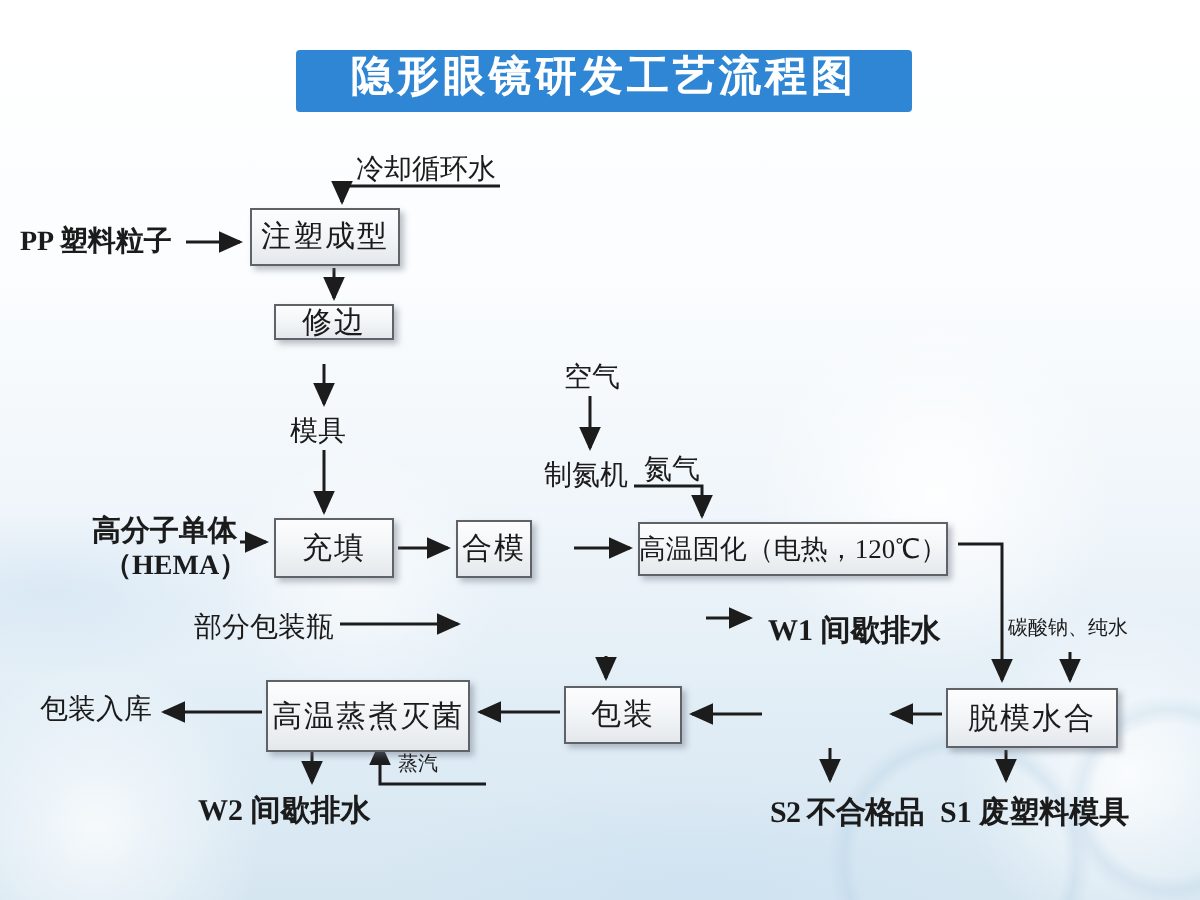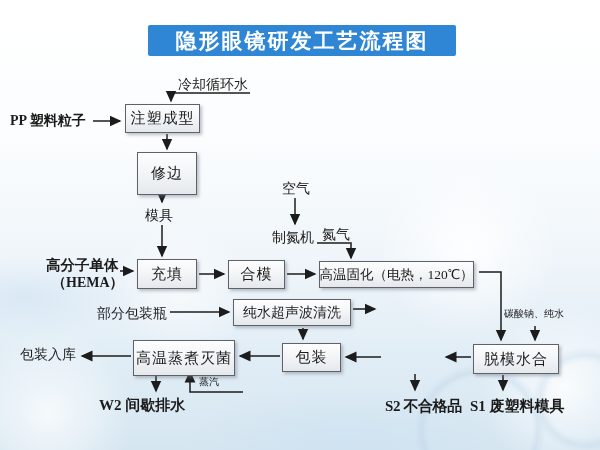--- a/index.html
+++ b/index.html
@@ -11,21 +11,21 @@
       radial-gradient(circle 55px at 585px 400px, rgba(255,255,255,0) 38px, rgba(178,205,226,0.28) 45px, rgba(255,255,255,0) 53px),
       radial-gradient(circle 150px at 78% 55%, rgba(255,255,255,0.9) 0%, rgba(255,255,255,0) 60%),
       radial-gradient(circle 130px at 94% 86%, rgba(255,255,255,0.85) 0%, rgba(214,232,243,0) 65%),
       radial-gradient(circle 140px at 8% 92%, rgba(255,255,255,0.75) 0%, rgba(214,232,243,0) 60%),
       radial-gradient(circle 100px at 30% 65%, rgba(255,255,255,0.6) 0%, rgba(214,232,243,0) 70%),
       radial-gradient(ellipse 150px 55px at 4% 66%, rgba(198,221,240,0.45) 0%, rgba(198,221,240,0) 75%),
       radial-gradient(ellipse 220px 80px at 58% 99%, rgba(200,223,241,0.5) 0%, rgba(200,223,241,0) 75%),
       linear-gradient(180deg,#ffffff 0%,#fbfdfe 30%,#eff5fa 58%,#dfecf5 82%,#d6e6f1 100%);
   }
   .title{position:absolute;left:148px;top:25px;width:308px;height:31px;background:#2e86d5;
-    color:#fff;font-family:Liberation Sans, sans-serif;font-weight:bold;font-size:21px;
+    color:#fff;font-family:Liberation Mono, monospace;font-weight:bold;font-size:21px;
     text-align:center;line-height:31px;letter-spacing:2px;border-radius:2px;}
   .box{position:absolute;border:1px solid #5f6368;
     background:linear-gradient(180deg,#fdfdfe 0%,#f1f4f6 55%,#e4e8ec 100%);
     box-shadow:2px 2px 3px rgba(110,120,135,0.45);
     display:flex;align-items:center;justify-content:center;
     font-size:15px;color:#1b1b1b;letter-spacing:1px;white-space:nowrap;box-sizing:border-box;}
   .box-curing{font-size:13.5px;letter-spacing:0;}
   .box-ultrasonic{font-size:14px;letter-spacing:0;}
   .lbl{position:absolute;font-size:14px;color:#1b1b1b;white-space:nowrap;}
   .lbl.bold{font-weight:bold;}
@@ -67,36 +67,36 @@
         <path d="M381 357 H346" marker-end="url(#ah)"></path>
         <path d="M280 356 H240" marker-end="url(#ah)"></path>
         <path d="M131 356 H82" marker-end="url(#ah)"></path>
         <path d="M156 369 V391" marker-end="url(#ah)"></path>
         <path d="M243 392 H190 V372" marker-end="url(#ah)"></path>
         <path d="M415 374 V390" marker-end="url(#ah)"></path>
         <path d="M503 375 V390" marker-end="url(#ah)"></path>
       </g>
   </svg>
 <div class="box box-injection" style="left: 125px; top: 104px; width: 75px; height: 29px;">注塑成型</div>
-    <div class="box box-trimming" style="left: 137px; top: 152px; width: 60px; height: 43px;">修边</div>
+    <div class="box box-trimming" style="left: 137px; top: 152px; width: 60px; height: 18px;">修边</div>
     <div class="box box-filling" style="left: 137px; top: 259px; width: 60px; height: 30px;">充填</div>
-    <div class="box box-mold" style="left: 228px; top: 260px; width: 57px; height: 29px;">合模</div>
+    <div class="box box-mold" style="left: 228px; top: 260px; width: 38px; height: 29px;">合模</div>
     <div class="box box-curing" style="left: 319px; top: 261px; width: 155px; height: 27px;">高温固化（电热，120℃）</div>
-    <div class="box box-ultrasonic" style="left: 233px; top: 299px; width: 118px; height: 27px;">纯水超声波清洗</div>
     <div class="box box-sterilizing" style="left: 133px; top: 340px; width: 102px; height: 36px;">高温蒸煮灭菌</div>
     <div class="box box-packaging" style="left: 282px; top: 343px; width: 59px; height: 29px;">包装</div>
     <div class="box box-demolding" style="left: 473px; top: 344px; width: 86px; height: 30px;">脱模水合</div>
     <div class="lbl lbl-cooling-water" style="left: 178px; top: 76px;">冷却循环水</div>
     <div class="lbl lbl-pp-particles bold" style="left: 10px; top: 112px;">PP 塑料粒子</div>
     <div class="lbl lbl-mold" style="left: 145px; top: 207px;">模具</div>
     <div class="lbl lbl-air" style="left: 282px; top: 180px;">空气</div>
     <div class="lbl lbl-nitrogen-machine" style="left: 272px; top: 229px;">制氮机</div>
     <div class="lbl lbl-nitrogen-gas" style="left: 322px; top: 226px;">氮气</div>
     <div class="lbl lbl-monomer bold" style="left: 46px; top: 256px;">高分子单体</div>
     <div class="lbl lbl-hema bold" style="left: 52px; top: 274px;">（HEMA）</div>
     <div class="lbl lbl-partial-bottles" style="left: 97px; top: 305px;">部分包装瓶</div>
+    <div class="lbl lbl-w1 bold" style="left: 384px; top: 306px;">W1 间歇排水</div>
     <div class="lbl lbl-soda-water" style="left: 504px; top: 307px;">碳酸钠、纯水</div>
     <div class="lbl lbl-pack-store" style="left: 20px; top: 346px;">包装入库</div>
     <div class="lbl lbl-steam" style="left: 199px; top: 375px;">蒸汽</div>
     <div class="lbl lbl-w2 bold" style="left: 99px; top: 396px;">W2 间歇排水</div>
     <div class="lbl lbl-s2 bold" style="left: 385px; top: 397px;">S2 不合格品</div>
     <div class="lbl lbl-s1 bold" style="left: 470px; top: 397px;">S1 废塑料模具</div>
   </div>
 
 </body></html>

